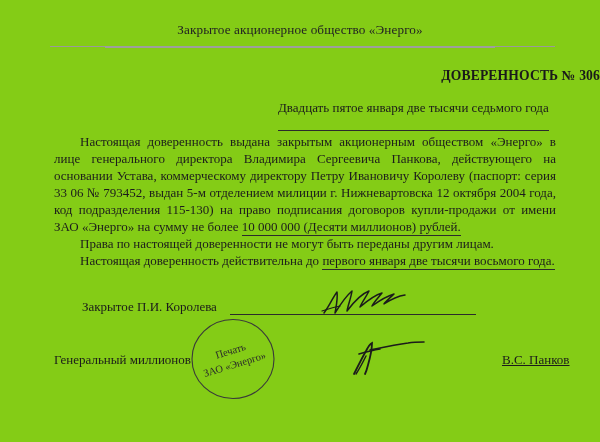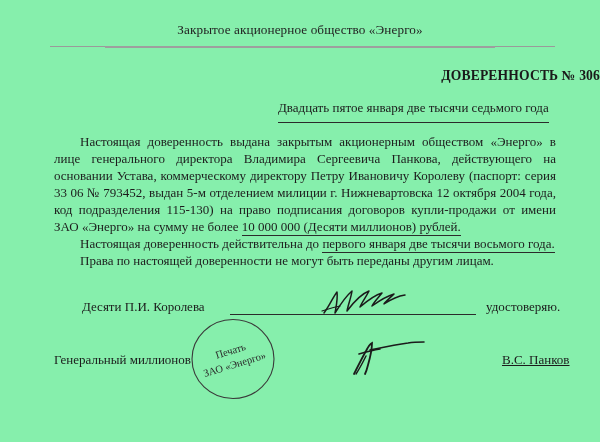--- a/index.html
+++ b/index.html
@@ -13,21 +13,21 @@
     position: relative;
     overflow: hidden;
     font-family: "Liberation Serif", "DejaVu Serif", serif;
     color: #1b1b1b;
     -webkit-font-smoothing: antialiased;
   }
 
   .page {
     position: absolute;
     inset: 0;
-    background: #86efac;
+    background: #84cc16;
   }
 
   
   .letterhead {
     position: absolute;
     left: 0;
     top: 22px;
     width: 600px;
     text-align: center;
     font-size: 13.2px;
@@ -78,21 +78,21 @@
     left: 0;
     top: 0;
     font-size: 13px;
   }
   .meta-date {
     position: absolute;
     left: 224px;
     top: 0;
     font-size: 13px;
     border-bottom: 1px solid #2b2b2b;
-    padding-bottom: 6px;
+    padding-bottom: 14px;
     white-space: nowrap;
   }
 
   
   .body-block {
     position: absolute;
     left: 54px;
     top: 133px;
     width: 502px;
     font-size: 13px;
@@ -196,34 +196,33 @@
   <div class="header-rule"></div>
 
   <div class="doc-title">ДОВЕРЕННОСТЬ № 306</div>
 
   <div class="meta-row">
     <span class="meta-date">Двадцать пятое января две тысячи седьмого года</span>
   </div>
 
   <div class="body-block">
     <p><span>Настоящая доверенность выдана закрытым акционерным обществом «Энерго» в лице генерального директора Владимира Сергеевича Панкова, действующего на основании Устава, коммерческому директору Петру Ивановичу Королеву (паспорт: серия 33 06 № 793452, выдан 5-м отделением милиции г. Нижневартовска 12 октября 2004 года, код подразделения 115-130) на право подписания договоров купли-продажи от имени ЗАО «Энерго» на сумму не более </span><span class="u">10 000 000 (Десяти миллионов) рублей.</span></p>
+    <p>Права по настоящей доверенности не могут быть переданы другим лицам.</p>
     <p><span>Настоящая доверенность действительна до </span><span class="u">первого января две тысячи восьмого года.</span></p>
-    <p>Права по настоящей доверенности не могут быть переданы другим лицам.</p>
   </div>
 
   <div class="sign-row">
-    <span class="sign-label">Десяти П.И. Королева</span>
+    <span class="sign-label">Закрытое П.И. Королева</span>
     <span class="sign-rule"></span>
     <span class="sign-mark-korolev">
       <svg width="100" height="30" viewBox="0 0 100 30" fill="none" aria-hidden="true">
         <path d="M4 26 C10 18, 13 10, 17 5 C18 12, 16 20, 15 26 C20 18, 26 9, 32 4 C31 11, 28 18, 27 24 C33 16, 41 7, 49 4 C46 10, 42 15, 40 20 C47 14, 55 8, 62 6 C58 11, 54 15, 52 19 C59 14, 67 9, 74 7 C70 11, 66 14, 64 17 C70 13, 78 9, 85 8" stroke="#1b1b1b" stroke-width="1.5" stroke-linecap="round" stroke-linejoin="round"></path>
         <path d="M2 24 C8 22, 14 20, 20 19" stroke="#1b1b1b" stroke-width="1.2" stroke-linecap="round"></path>
       </svg>
     </span>
-    <span class="sign-certify">удостоверяю.</span>
   </div>
 
   <div class="stamp">
     <svg width="86" height="82" viewBox="0 0 86 82" aria-hidden="true">
       <ellipse cx="43" cy="41" rx="41" ry="39.5" fill="none" stroke="#3a3a3a" stroke-width="1.1"></ellipse>
       <g transform="rotate(-17 43 41)">
         <text x="43" y="36" text-anchor="middle" font-family="'Liberation Serif', serif" font-size="10.5" fill="#2a2a2a">Печать</text>
         <text x="43" y="50" text-anchor="middle" font-family="'Liberation Serif', serif" font-size="10.5" fill="#2a2a2a">ЗАО «Энерго»</text>
       </g>
     </svg>

